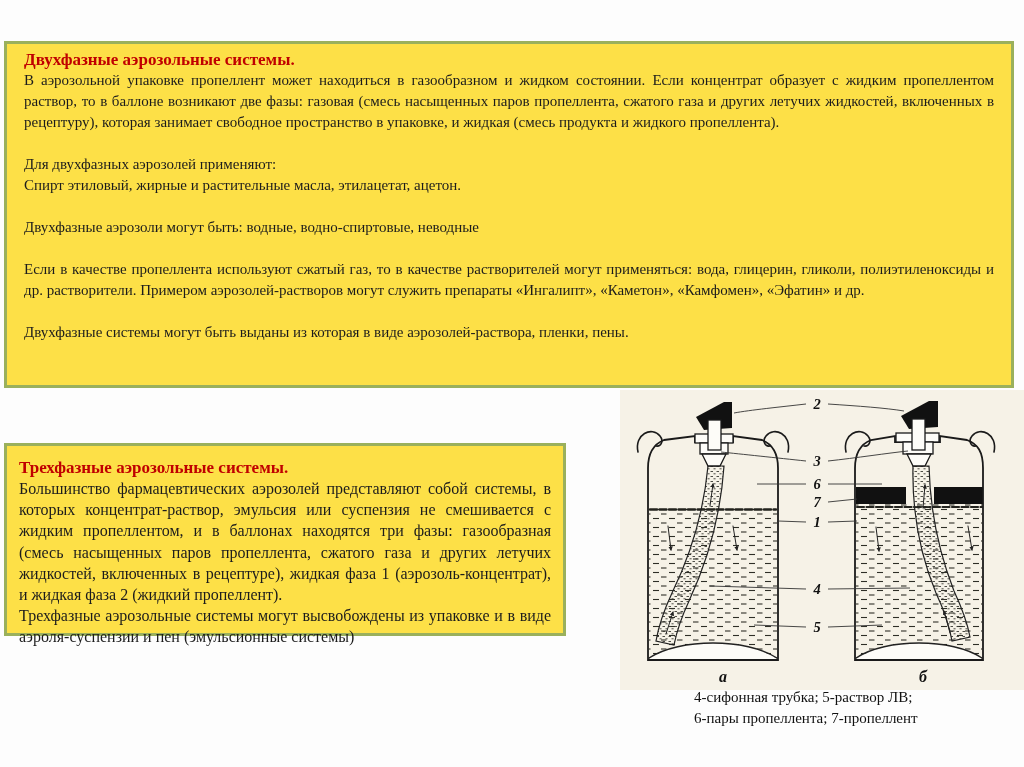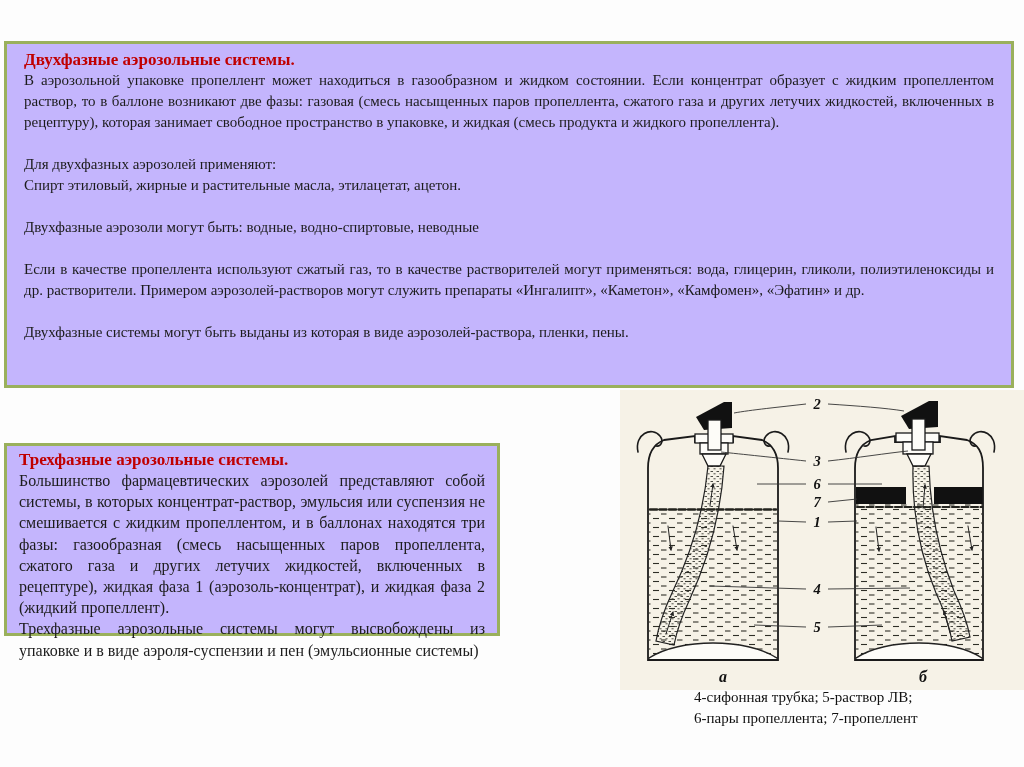--- a/index.html
+++ b/index.html
@@ -14,24 +14,24 @@
     width:1024px;height:767px;
     background:#fdfdfd;
     font-family:"Liberation Serif", serif;
     color:var(--ink);
     overflow:hidden;
   }
   .textbox{
     position:absolute;
     box-sizing:border-box;
     border:3px solid var(--border-green);
-    background:#c4b5fd;
+    background:#fde047;
   }
   .box-two{ left:4px; top:41px; width:1010px; height:347px; padding:5px 17px 4px 17px; }
-  .box-three{ left:4px; top:443px; width:496px; height:193px; padding:3px 12px 3px 12px; }
+  .box-three{ left:4px; top:443px; width:562px; height:193px; padding:11px 12px 3px 12px; }
   .box-title{
     margin:0;
     font-size:17px;
     font-weight:bold;
     color:var(--title-red);
     line-height:21px;
   }
   .box-two p{ font-size:15px; line-height:21px; }
   .box-three p{ font-size:16px; line-height:21.2px; }
   .textbox p{

